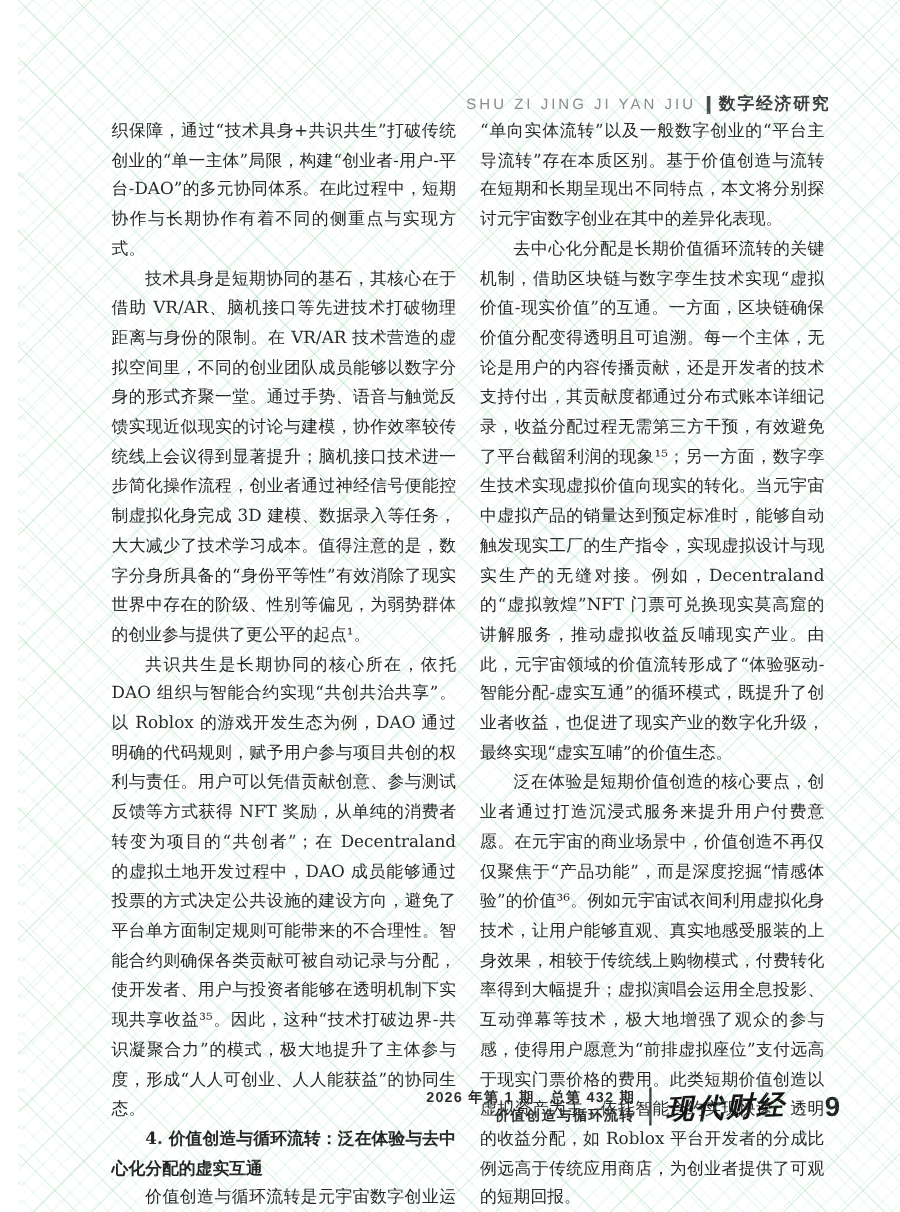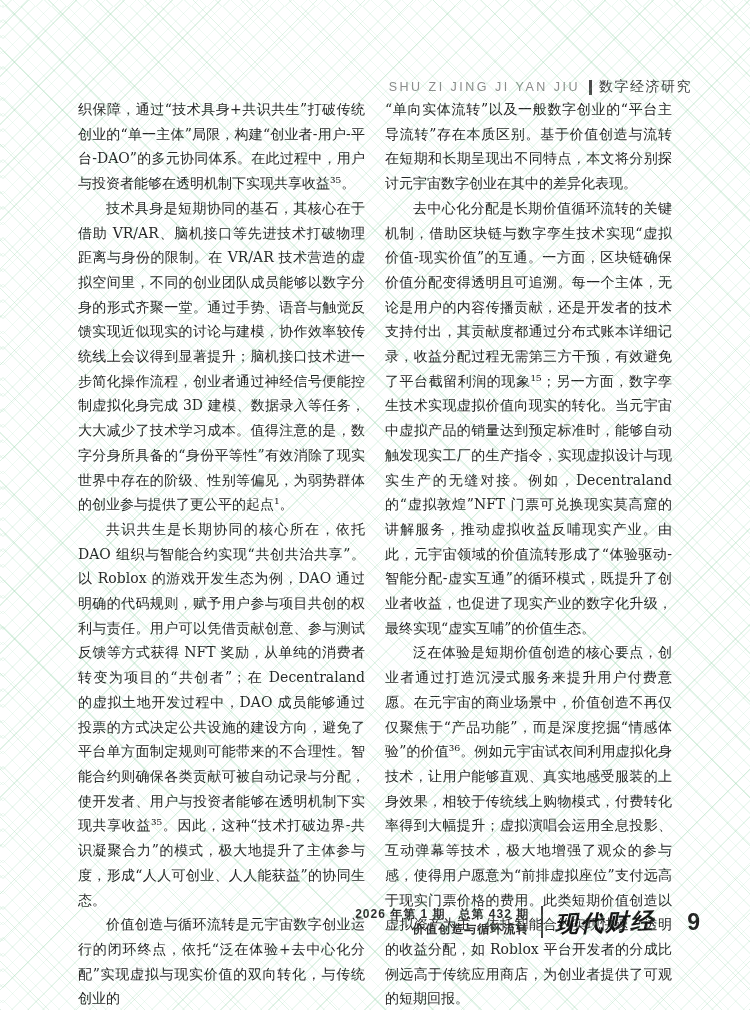--- a/index.html
+++ b/index.html
@@ -3,21 +3,21 @@
 <meta charset="utf-8">
 <style>
   html,body{margin:0;padding:0;}
   body{
     width:750px;height:1010px;
     background:#ffffff;
     position:relative;
     overflow:hidden;
     font-family:"DejaVu Serif","Liberation Serif",serif;
   }
-  .page{position:absolute;inset:0;background:#fff;}
+  .page{position:absolute;inset:0;background:#fff;margin-left:15px;}
 
   
   .watermark{
     position:absolute;inset:0;z-index:3;pointer-events:none;
     background-image:
       repeating-linear-gradient(45deg,  rgba(130,205,155,0.30) 0 1px, transparent 1px 34px),
       repeating-linear-gradient(-45deg, rgba(130,205,155,0.30) 0 1px, transparent 1px 34px),
       repeating-linear-gradient(45deg,  rgba(130,205,155,0.16) 0 1px, transparent 1px 11px),
       repeating-linear-gradient(-45deg, rgba(130,205,155,0.16) 0 1px, transparent 1px 11px);
     background-position:0 0,0 0,3px 6px,3px 6px;
@@ -30,21 +30,21 @@
   }
   .pinyin{
     font-family:"Liberation Sans",sans-serif;
     font-size:12.5px;letter-spacing:2.5px;color:#8a8a8a;
   }
   .header-bar{
     display:inline-block;width:3px;height:15px;background:#4a4a4a;margin:0 7px 0 9px;
   }
   .section-title{
     font-family:"Liberation Sans",sans-serif;
-    font-size:14px;font-weight:normal;color:#3c3c3c;letter-spacing:1.5px;
+    font-size:14px;font-weight:bold;color:#3c3c3c;letter-spacing:1.5px;
   }
 
   .columns{
     position:absolute;top:97px;left:78px;width:594px;z-index:2;
     display:flex;gap:20px;
   }
   .col{
     flex:1;min-width:0;
     font-size:14px;line-height:24.7px;
     color:#242424;
@@ -82,23 +82,24 @@
 <div class="page">
 
   <header class="page-header">
     <span class="pinyin">SHU ZI JING JI YAN JIU</span>
     <span class="header-bar"></span>
     <span class="section-title">数字经济研究</span>
   </header>
 
   <main class="columns">
     <section class="col">
-      <p>织保障，通过“技术具身+共识共生”打破传统创业的“单一主体”局限，构建“创业者-用户-平台-DAO”的多元协同体系。在此过程中，用户与投资者能够在透明机制下实现共享收益³⁵。</p>
+      <p>织保障，通过“技术具身+共识共生”打破传统创业的“单一主体”局限，构建“创业者-用户-平台-DAO”的多元协同体系。在此过程中，短期协作与长期协作有着不同的侧重点与实现方式。</p>
       <p class="indent">技术具身是短期协同的基石，其核心在于借助 VR/AR、脑机接口等先进技术打破物理距离与身份的限制。在 VR/AR 技术营造的虚拟空间里，不同的创业团队成员能够以数字分身的形式齐聚一堂。通过手势、语音与触觉反馈实现近似现实的讨论与建模，协作效率较传统线上会议得到显著提升；脑机接口技术进一步简化操作流程，创业者通过神经信号便能控制虚拟化身完成 3D 建模、数据录入等任务，大大减少了技术学习成本。值得注意的是，数字分身所具备的“身份平等性”有效消除了现实世界中存在的阶级、性别等偏见，为弱势群体的创业参与提供了更公平的起点¹。</p>
       <p class="indent">共识共生是长期协同的核心所在，依托 DAO 组织与智能合约实现“共创共治共享”。以 Roblox 的游戏开发生态为例，DAO 通过明确的代码规则，赋予用户参与项目共创的权利与责任。用户可以凭借贡献创意、参与测试反馈等方式获得 NFT 奖励，从单纯的消费者转变为项目的“共创者”；在 Decentraland 的虚拟土地开发过程中，DAO 成员能够通过投票的方式决定公共设施的建设方向，避免了平台单方面制定规则可能带来的不合理性。智能合约则确保各类贡献可被自动记录与分配，使开发者、用户与投资者能够在透明机制下实现共享收益³⁵。因此，这种“技术打破边界-共识凝聚合力”的模式，极大地提升了主体参与度，形成“人人可创业、人人能获益”的协同生态。</p>
+      <p class="indent heading">4. 价值创造与循环流转：泛在体验与去中心化分配的虚实互通</p>
       <p class="indent">价值创造与循环流转是元宇宙数字创业运行的闭环终点，依托“泛在体验+去中心化分配”实现虚拟与现实价值的双向转化，与传统创业的</p>
     </section>
 
     <section class="col">
       <p>“单向实体流转”以及一般数字创业的“平台主导流转”存在本质区别。基于价值创造与流转在短期和长期呈现出不同特点，本文将分别探讨元宇宙数字创业在其中的差异化表现。</p>
       <p class="indent">去中心化分配是长期价值循环流转的关键机制，借助区块链与数字孪生技术实现“虚拟价值-现实价值”的互通。一方面，区块链确保价值分配变得透明且可追溯。每一个主体，无论是用户的内容传播贡献，还是开发者的技术支持付出，其贡献度都通过分布式账本详细记录，收益分配过程无需第三方干预，有效避免了平台截留利润的现象¹⁵；另一方面，数字孪生技术实现虚拟价值向现实的转化。当元宇宙中虚拟产品的销量达到预定标准时，能够自动触发现实工厂的生产指令，实现虚拟设计与现实生产的无缝对接。例如，Decentraland 的“虚拟敦煌”NFT 门票可兑换现实莫高窟的讲解服务，推动虚拟收益反哺现实产业。由此，元宇宙领域的价值流转形成了“体验驱动-智能分配-虚实互通”的循环模式，既提升了创业者收益，也促进了现实产业的数字化升级，最终实现“虚实互哺”的价值生态。</p>
       <p class="indent">泛在体验是短期价值创造的核心要点，创业者通过打造沉浸式服务来提升用户付费意愿。在元宇宙的商业场景中，价值创造不再仅仅聚焦于“产品功能”，而是深度挖掘“情感体验”的价值³⁶。例如元宇宙试衣间利用虚拟化身技术，让用户能够直观、真实地感受服装的上身效果，相较于传统线上购物模式，付费转化率得到大幅提升；虚拟演唱会运用全息投影、互动弹幕等技术，极大地增强了观众的参与感，使得用户愿意为“前排虚拟座位”支付远高于现实门票价格的费用。此类短期价值创造以虚拟资产为主，依托智能合约实现快速、透明的收益分配，如 Roblox 平台开发者的分成比例远高于传统应用商店，为创业者提供了可观的短期回报。</p>
     </section>
   </main>
 

